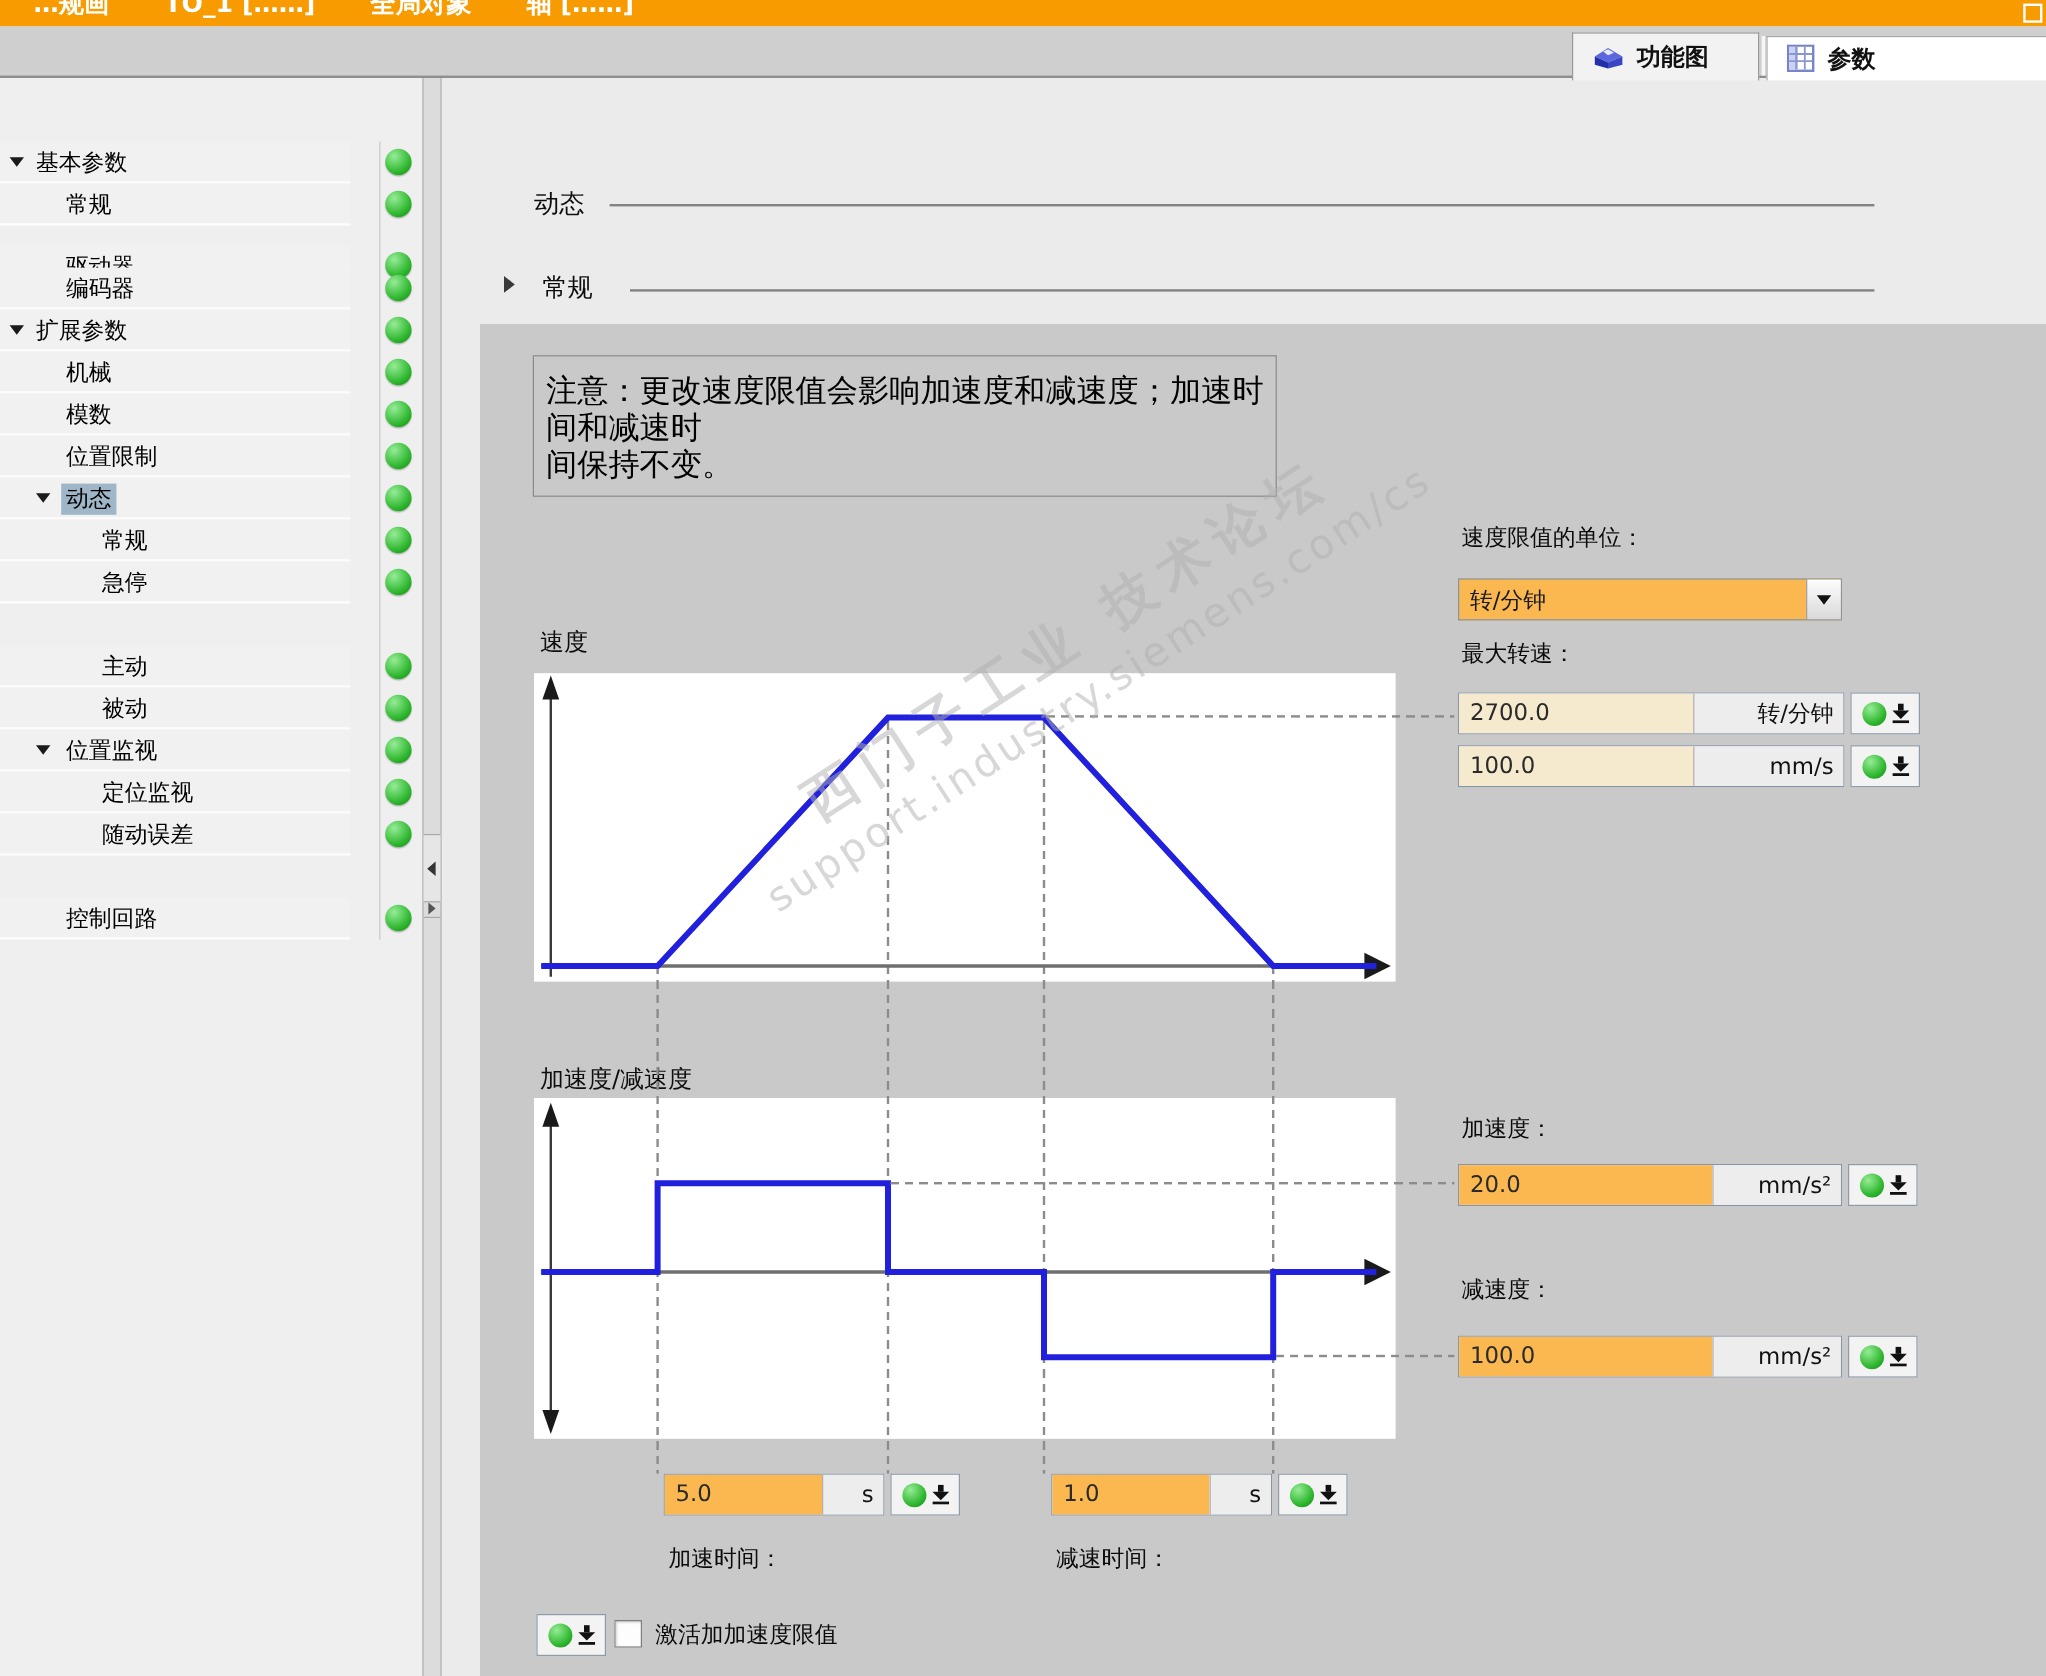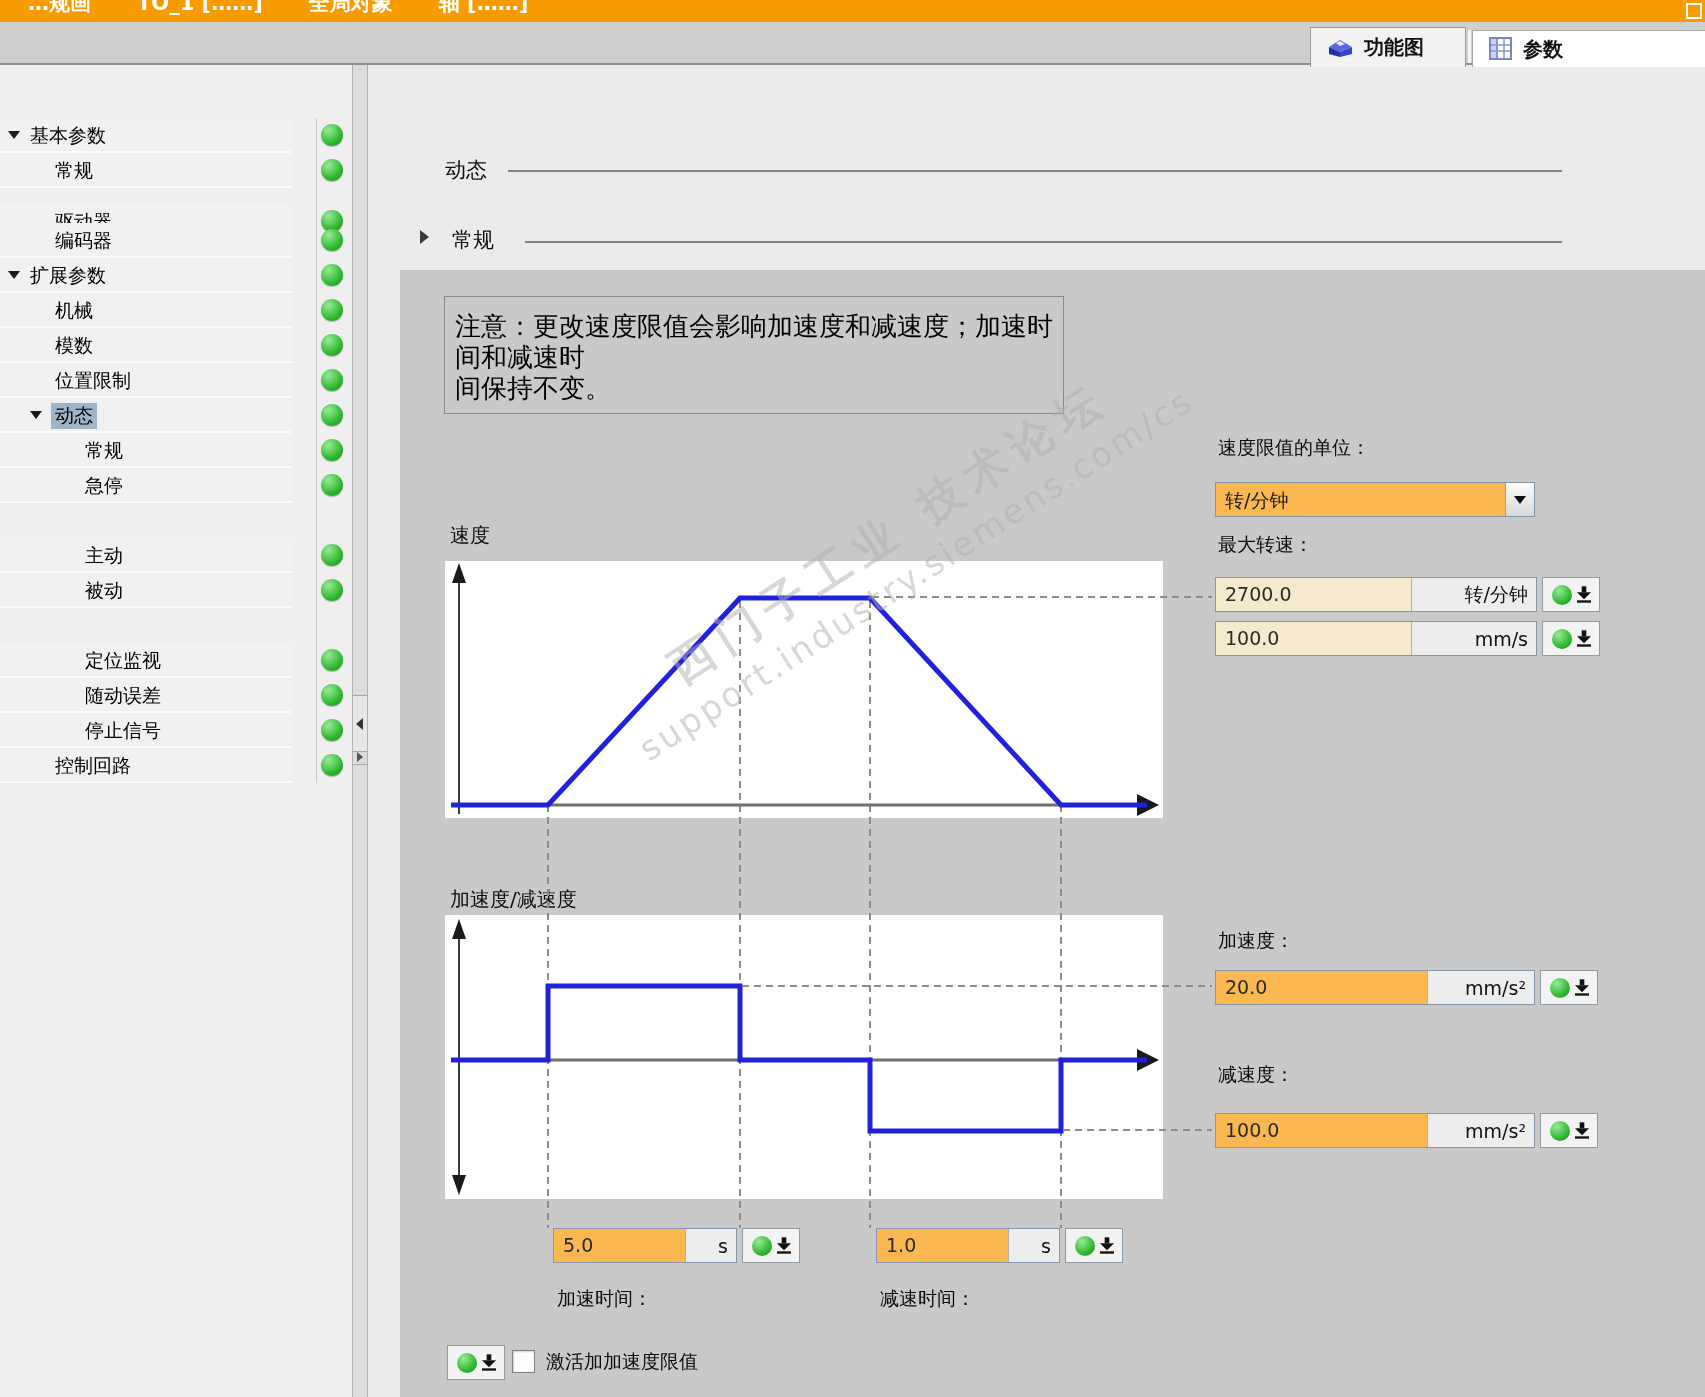--- a/index.html
+++ b/index.html
@@ -155,30 +155,31 @@
         <span class="dot"></span>
       </div>
       <div class="tree-row" style="top: 473px;">
         <span class="tree-label" style="left: 81px;">主动</span>
         <span class="dot"></span>
       </div>
       <div class="tree-row" style="top: 508px;">
         <span class="tree-label" style="left: 81px;">被动</span>
         <span class="dot"></span>
       </div>
+      <div class="tree-row" style="top: 543px;">
+        <span class="expander" style="left: 30px;"></span>
+        <span class="tree-label" style="left: 51px;">位置监视</span>
+        <span class="dot"></span>
+      </div>
       <div class="tree-row" style="top: 578px;">
         <span class="tree-label" style="left: 81px;">定位监视</span>
         <span class="dot"></span>
       </div>
       <div class="tree-row" style="top: 613px;">
         <span class="tree-label" style="left: 81px;">随动误差</span>
-        <span class="dot"></span>
-      </div>
-      <div class="tree-row" style="top: 648px;">
-        <span class="tree-label" style="left: 81px;">停止信号</span>
         <span class="dot"></span>
       </div>
       <div class="tree-row" style="top: 683px;">
         <span class="tree-label" style="left: 51px;">控制回路</span>
         <span class="dot"></span>
       </div>
     </div>
   <div class="abs" id="dotline"></div>
 
   <div class="abs" id="splitter"></div>

